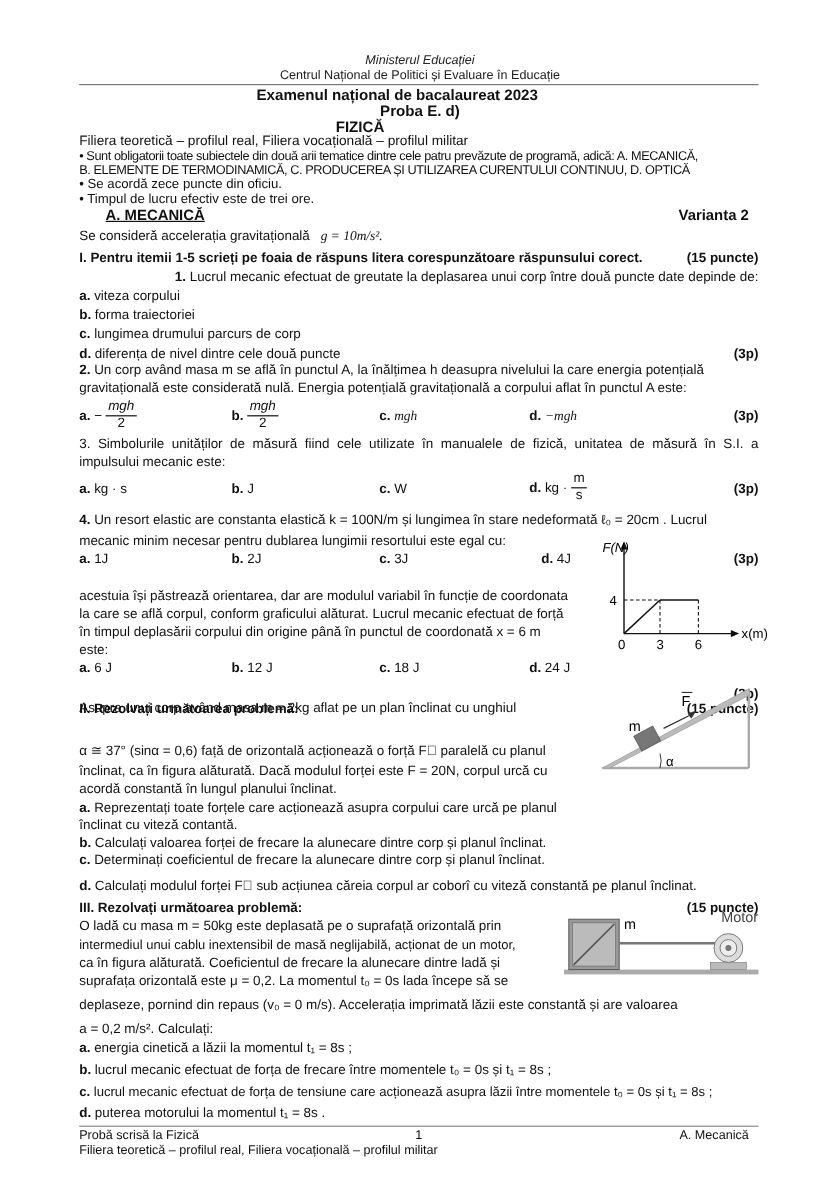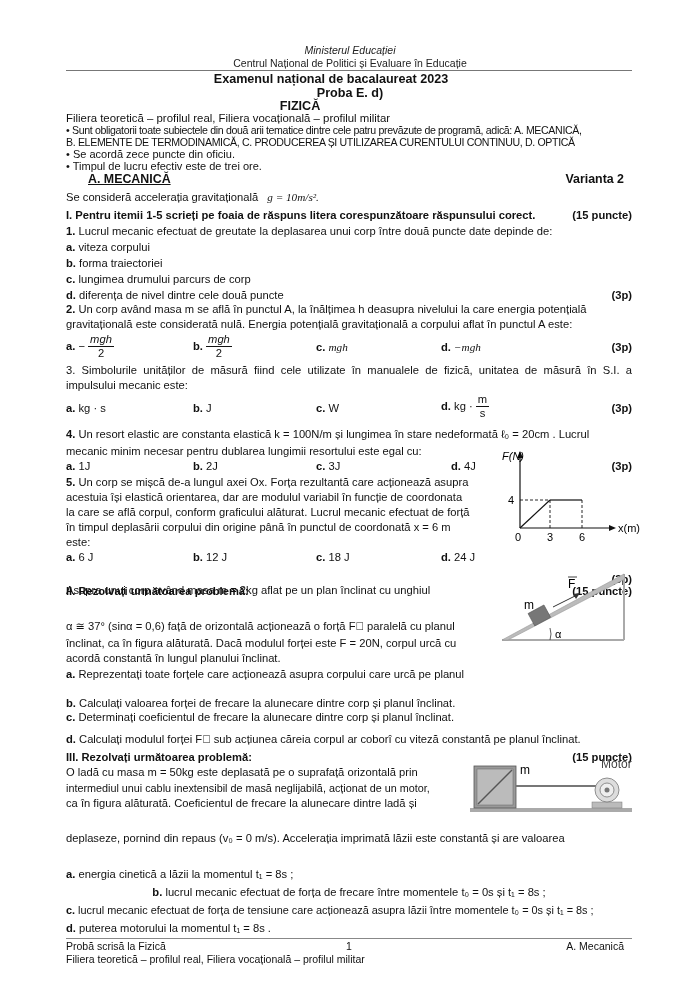--- a/index.html
+++ b/index.html
@@ -43,21 +43,21 @@
   <div class="abs section-title" style="left:88px;top:172px;">A. MECANICĂ</div>
   <div class="abs b" style="right:76px;top:172px;font-size:12.4px;">Varianta 2</div>
   <div class="line" style="top:191px;">
     <span>Se consideră accelerația gravitațională</span>
     <span class="i" style="margin-left:6px;">g = 10m/s².</span>
   </div>
 
   <div class="line b" style="top:209px;">I. Pentru itemii 1-5 scrieți pe foaia de răspuns litera corespunzătoare răspunsului corect.</div>
   <div class="right" style="top:209px;">(15 puncte)</div>
 
-  <div class="line" style="top:225px;"><b>1.</b> Lucrul mecanic efectuat de greutate la deplasarea unui corp între două puncte date depinde de:</div>
+  <div class="line" style="top:225px;text-align:right;"><b>1.</b> Lucrul mecanic efectuat de greutate la deplasarea unui corp între două puncte date depinde de:</div>
   <div class="line" style="top:241px;"><b>a.</b> viteza corpului</div>
   <div class="line" style="top:257px;"><b>b.</b> forma traiectoriei</div>
   <div class="line" style="top:273px;"><b>c.</b> lungimea drumului parcurs de corp</div>
   <div class="line" style="top:289px;"><b>d.</b> diferența de nivel dintre cele două puncte</div>
   <div class="right" style="top:289px;">(3p)</div>
 
   <div class="line" style="top:303px;"><b>2.</b> Un corp având masa  m  se află în punctul A, la înălțimea  h  deasupra nivelului la care energia potențială</div>
   <div class="line" style="top:318px;">gravitațională este considerată nulă. Energia potențială gravitațională a corpului aflat în punctul A este:</div>
   <div class="opt" style="left:66px;top:333px;">
     <span class="b">a.</span>
@@ -102,22 +102,21 @@
   <div class="right" style="top:402px;">(3p)</div>
 
   <div class="line" style="top:428px;"><b>4.</b> Un resort elastic are constanta elastică  k = 100N/m  și lungimea în stare nedeformată  ℓ₀ = 20cm . Lucrul</div>
   <div class="line" style="top:445px;">mecanic minim necesar pentru dublarea lungimii resortului este egal cu:</div>
   <div class="opt" style="left:66px;top:460px;"><b>a.</b> 1J</div>
   <div class="opt" style="left:193px;top:460px;"><b>b.</b> 2J</div>
   <div class="opt" style="left:316px;top:460px;"><b>c.</b> 3J</div>
   <div class="opt" style="left:451px;top:460px;"><b>d.</b> 4J</div>
   <div class="right" style="top:460px;">(3p)</div>
 
-  <div class="line" style="top:476px;width:420px;"><b>5.</b> Un corp se mișcă de-a lungul axei Ox. Forța rezultantă care acționează asupra</div>
-  <div class="line" style="top:491px;width:420px;">acestuia își elastică orientarea, dar are modulul variabil în funcție de coordonata</div>
+  <div class="line" style="top:491px;width:420px;">acestuia își păstrează orientarea, dar are modulul variabil în funcție de coordonata</div>
   <div class="line" style="top:506px;width:420px;">la care se află corpul, conform  graficului alăturat. Lucrul mecanic efectuat de forță</div>
   <div class="line" style="top:521px;width:420px;">în timpul deplasării corpului din origine până în punctul de coordonată  x = 6 m</div>
   <div class="line" style="top:536px;">este:</div>
 
   <div class="opt" style="left:66px;top:517px;"></div>
   <div class="opt" style="left:66px;top:518px;"></div>
   <div class="opt" style="left:66px;top:517px;"></div>
   <div class="opt" style="left:66px;top:513px;"></div>
   <div class="opt" style="left:66px;top:513px;"></div>
 
@@ -201,20 +200,21 @@
     <text x="118" y="84" font-size="11">x(m)</text>
   </svg>
 
   <div class="line b" style="top:585px;">II. Rezolvați următoarea problemă:</div>
   <div class="right" style="top:585px;">(15 puncte)</div>
   <div class="line" style="top:584px;width:425px;">Asupra unui corp având masa  m = 2kg  aflat pe un plan înclinat cu unghiul</div>
   <div class="line" style="top:620px;width:425px;">α ≅ 37°  (sinα = 0,6)  față de orizontală acționează o forță  F⃗  paralelă cu planul</div>
   <div class="line" style="top:637px;width:425px;">înclinat, ca în figura alăturată. Dacă modulul forței este  F = 20N, corpul urcă cu</div>
   <div class="line" style="top:652px;">acordă constantă în lungul planului înclinat.</div>
   <div class="line" style="top:668px;"><b>a.</b> Reprezentați toate forțele care acționează asupra corpului care urcă pe planul</div>
+  <div class="line" style="top:682px;">înclinat cu viteză contantă.</div>
   <div class="line" style="top:697px;"><b>b.</b> Calculați valoarea forței de frecare la alunecare dintre corp și planul înclinat.</div>
   <div class="line" style="top:711px;"><b>c.</b> Determinați coeficientul de frecare la alunecare dintre corp și planul înclinat.</div>
   <div class="line" style="top:733px;"><b>d.</b> Calculați modulul forței  F⃗  sub acțiunea căreia corpul ar coborî cu viteză constantă pe planul înclinat.</div>
 
   <svg class="abs" style="left:498px;top:568px;" width="140" height="78" viewBox="0 0 140 78">
     <line x1="4" y1="72" x2="126" y2="72" stroke="#aaa" stroke-width="2"></line>
     <line x1="126" y1="72" x2="126" y2="6" stroke="#aaa" stroke-width="2"></line>
     <polygon points="4,72 126,6 127,11 10,72" fill="#bbb" stroke="#999" stroke-width="0.6"></polygon>
     <g transform="rotate(-28.4 45 50)">
       <rect x="34" y="39" width="18" height="14" fill="#777" stroke="#555" stroke-width="0.6"></rect>
@@ -226,23 +226,25 @@
     <text x="26" y="41" font-size="12">m</text>
     <path d="M 52 72 Q 54 66 52 60" fill="none" stroke="#333" stroke-width="0.8"></path>
     <text x="57" y="70" font-size="11">α</text>
   </svg>
 
   <div class="line b" style="top:751px;">III. Rezolvați următoarea problemă:</div>
   <div class="right" style="top:751px;">(15 puncte)</div>
   <div class="line" style="top:766px;width:400px;">O ladă cu masa  m = 50kg  este deplasată pe o suprafață orizontală prin</div>
   <div class="line" style="top:782px;width:400px;font-size:10.8px;">intermediul unui cablu inextensibil de masă neglijabilă, acționat de un motor,</div>
   <div class="line" style="top:797px;width:400px;">ca în figura alăturată. Coeficientul de frecare la alunecare dintre ladă și</div>
+  <div class="line" style="top:812px;width:400px;">suprafața orizontală este  μ = 0,2. La momentul  t₀ = 0s  lada începe să se</div>
   <div class="line" style="top:832px;">deplaseze, pornind din repaus  (v₀ = 0 m/s). Accelerația imprimată lăzii este constantă și are valoarea</div>
+  <div class="line" style="top:852px;">a = 0,2 m/s². Calculați:</div>
   <div class="line" style="top:868px;"><b>a.</b> energia cinetică a lăzii la momentul  t₁ = 8s ;</div>
-  <div class="line" style="top:886px;text-align:center;"><b>b.</b> lucrul mecanic efectuat de forța de frecare între momentele  t₀ = 0s  și  t₁ = 8s ;</div>
+  <div class="line" style="top:886px;"><b>b.</b> lucrul mecanic efectuat de forța de frecare între momentele  t₀ = 0s  și  t₁ = 8s ;</div>
   <div class="line" style="top:904px;font-size:10.9px;"><b>c.</b> lucrul mecanic efectuat de forța de tensiune care acționează asupra lăzii între momentele  t₀ = 0s  și  t₁ = 8s ;</div>
   <div class="line" style="top:922px;"><b>d.</b> puterea motorului la momentul  t₁ = 8s .</div>
 
   <svg class="abs" style="left:470px;top:752px;" width="170" height="68" viewBox="0 0 170 68">
     <rect x="0" y="56" width="162" height="4" fill="#aaa"></rect>
     <g>
       <rect x="4" y="14" width="42" height="42" fill="#999" stroke="#555" stroke-width="0.8"></rect>
       <rect x="7" y="17" width="36" height="36" fill="#bbb" stroke="#666" stroke-width="0.5"></rect>
       <line x1="8" y1="52" x2="42" y2="18" stroke="#555" stroke-width="1.4"></line>
     </g>

